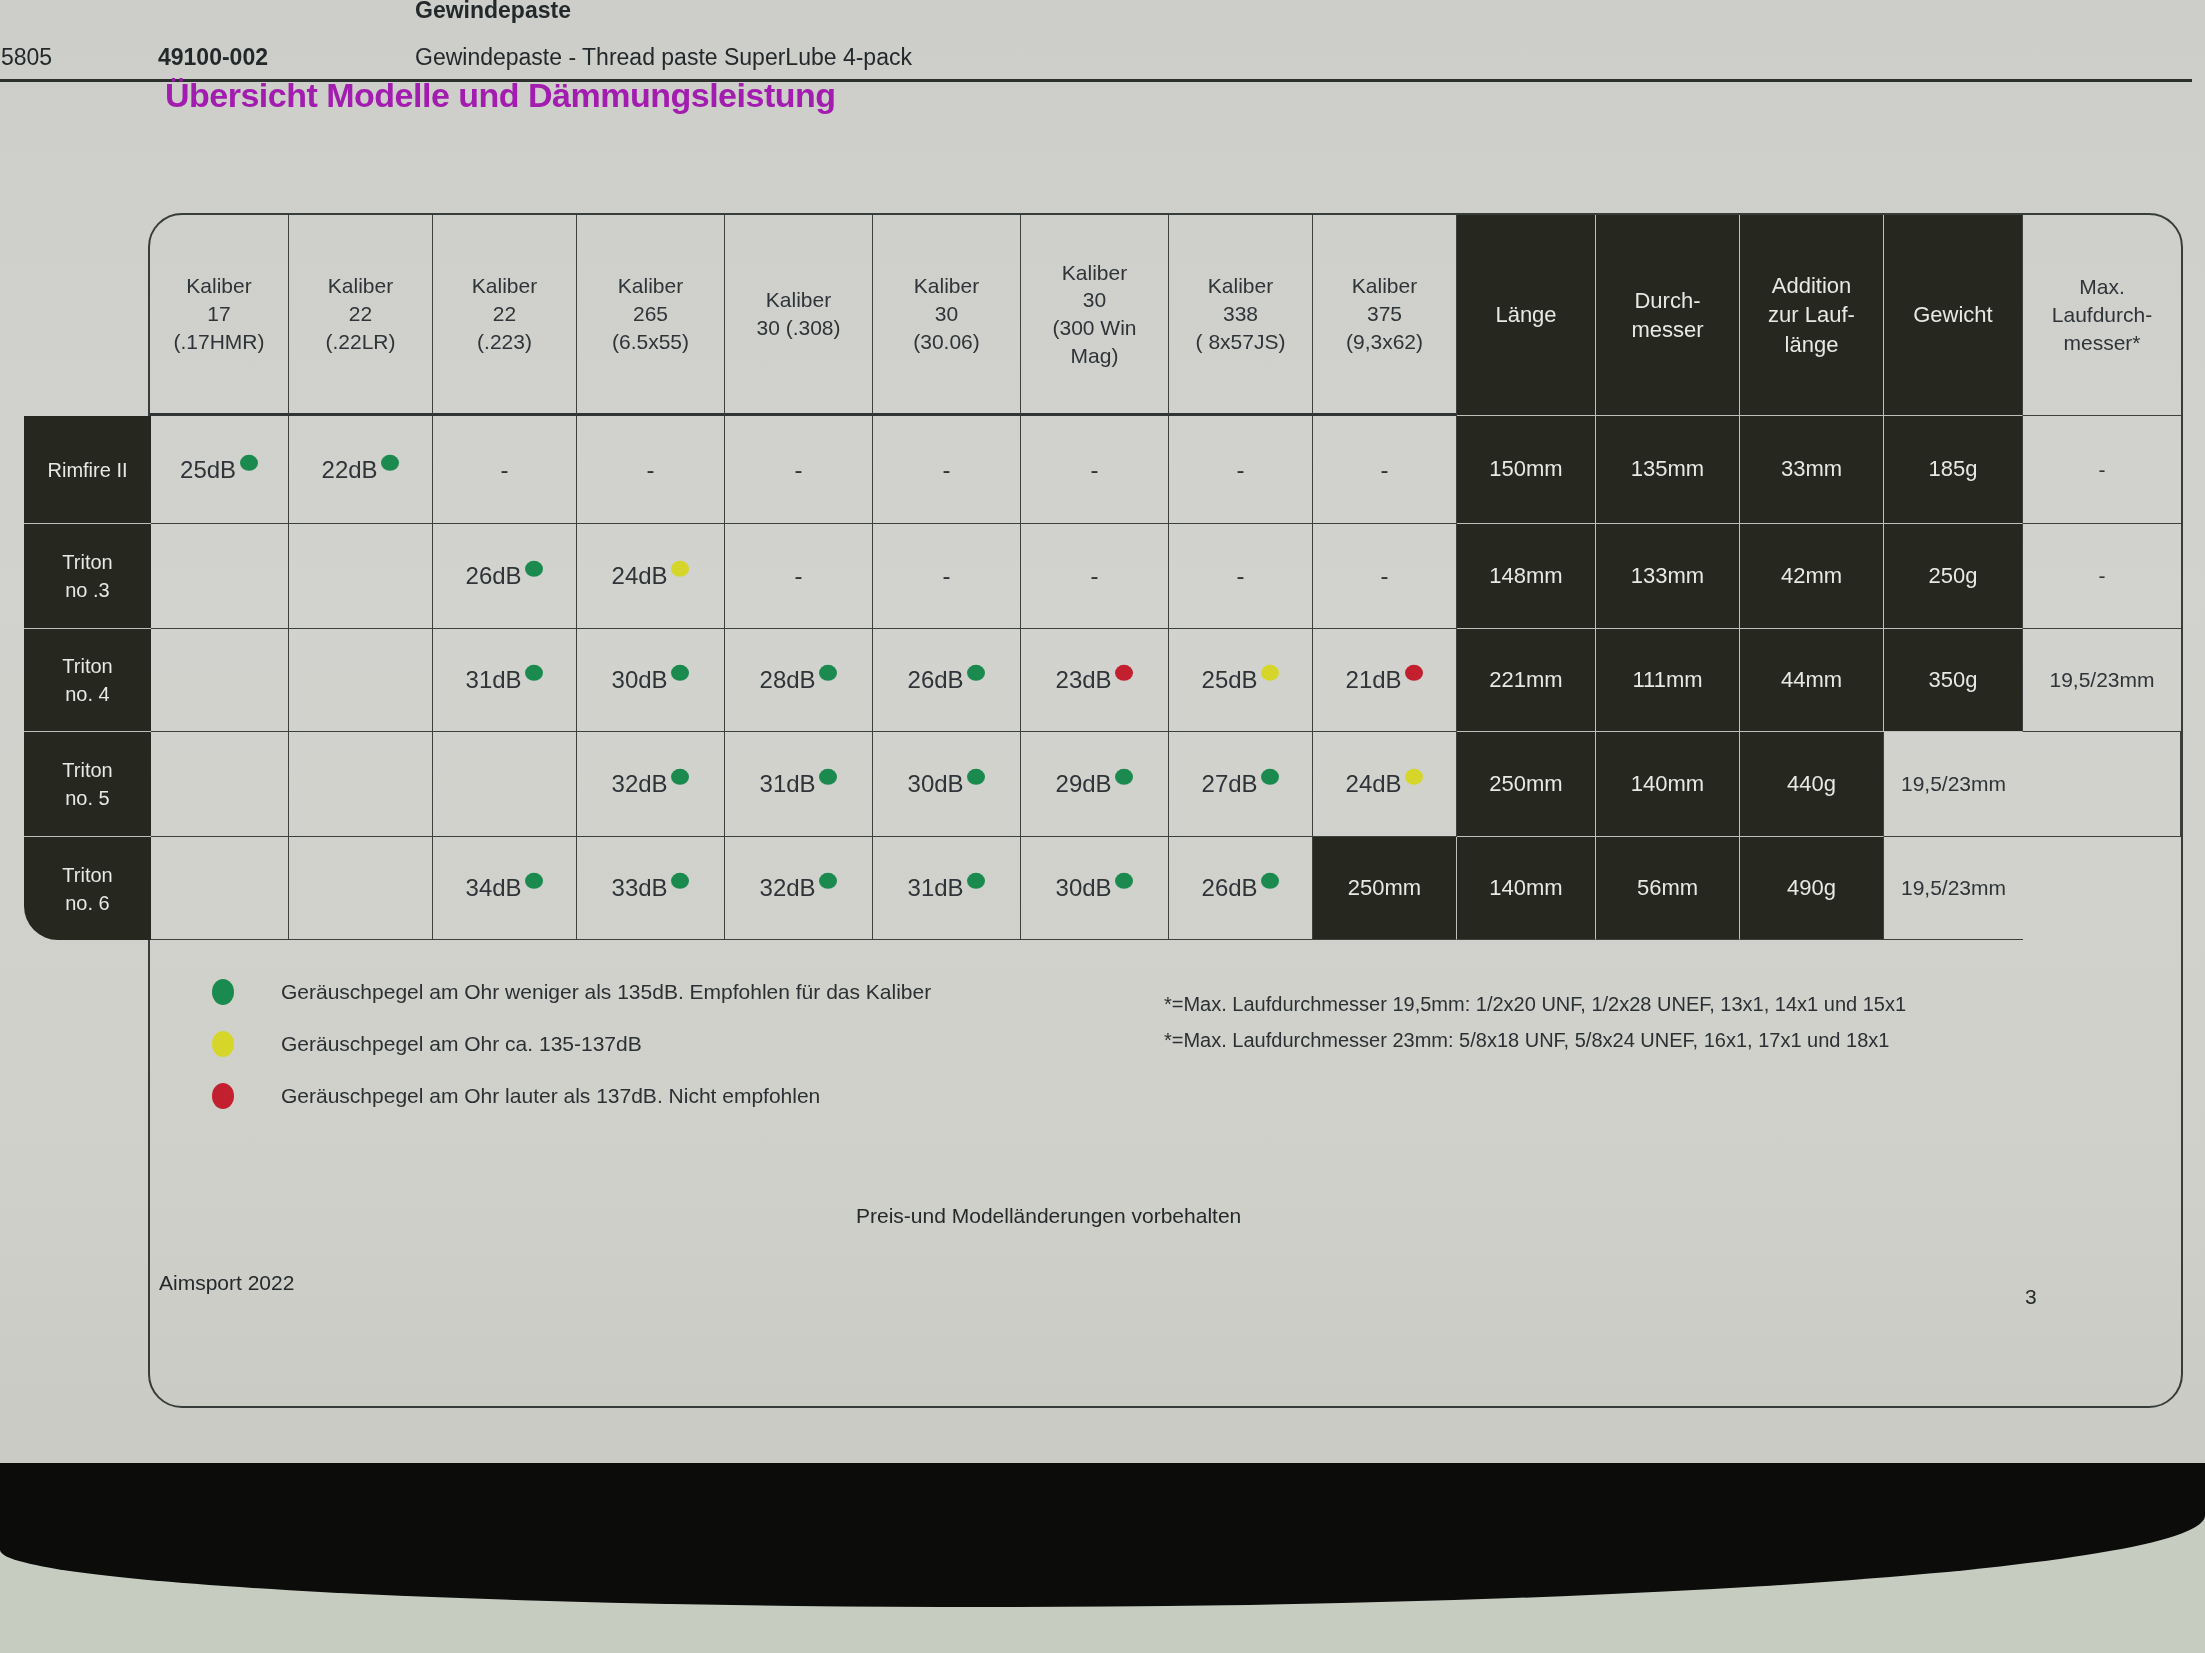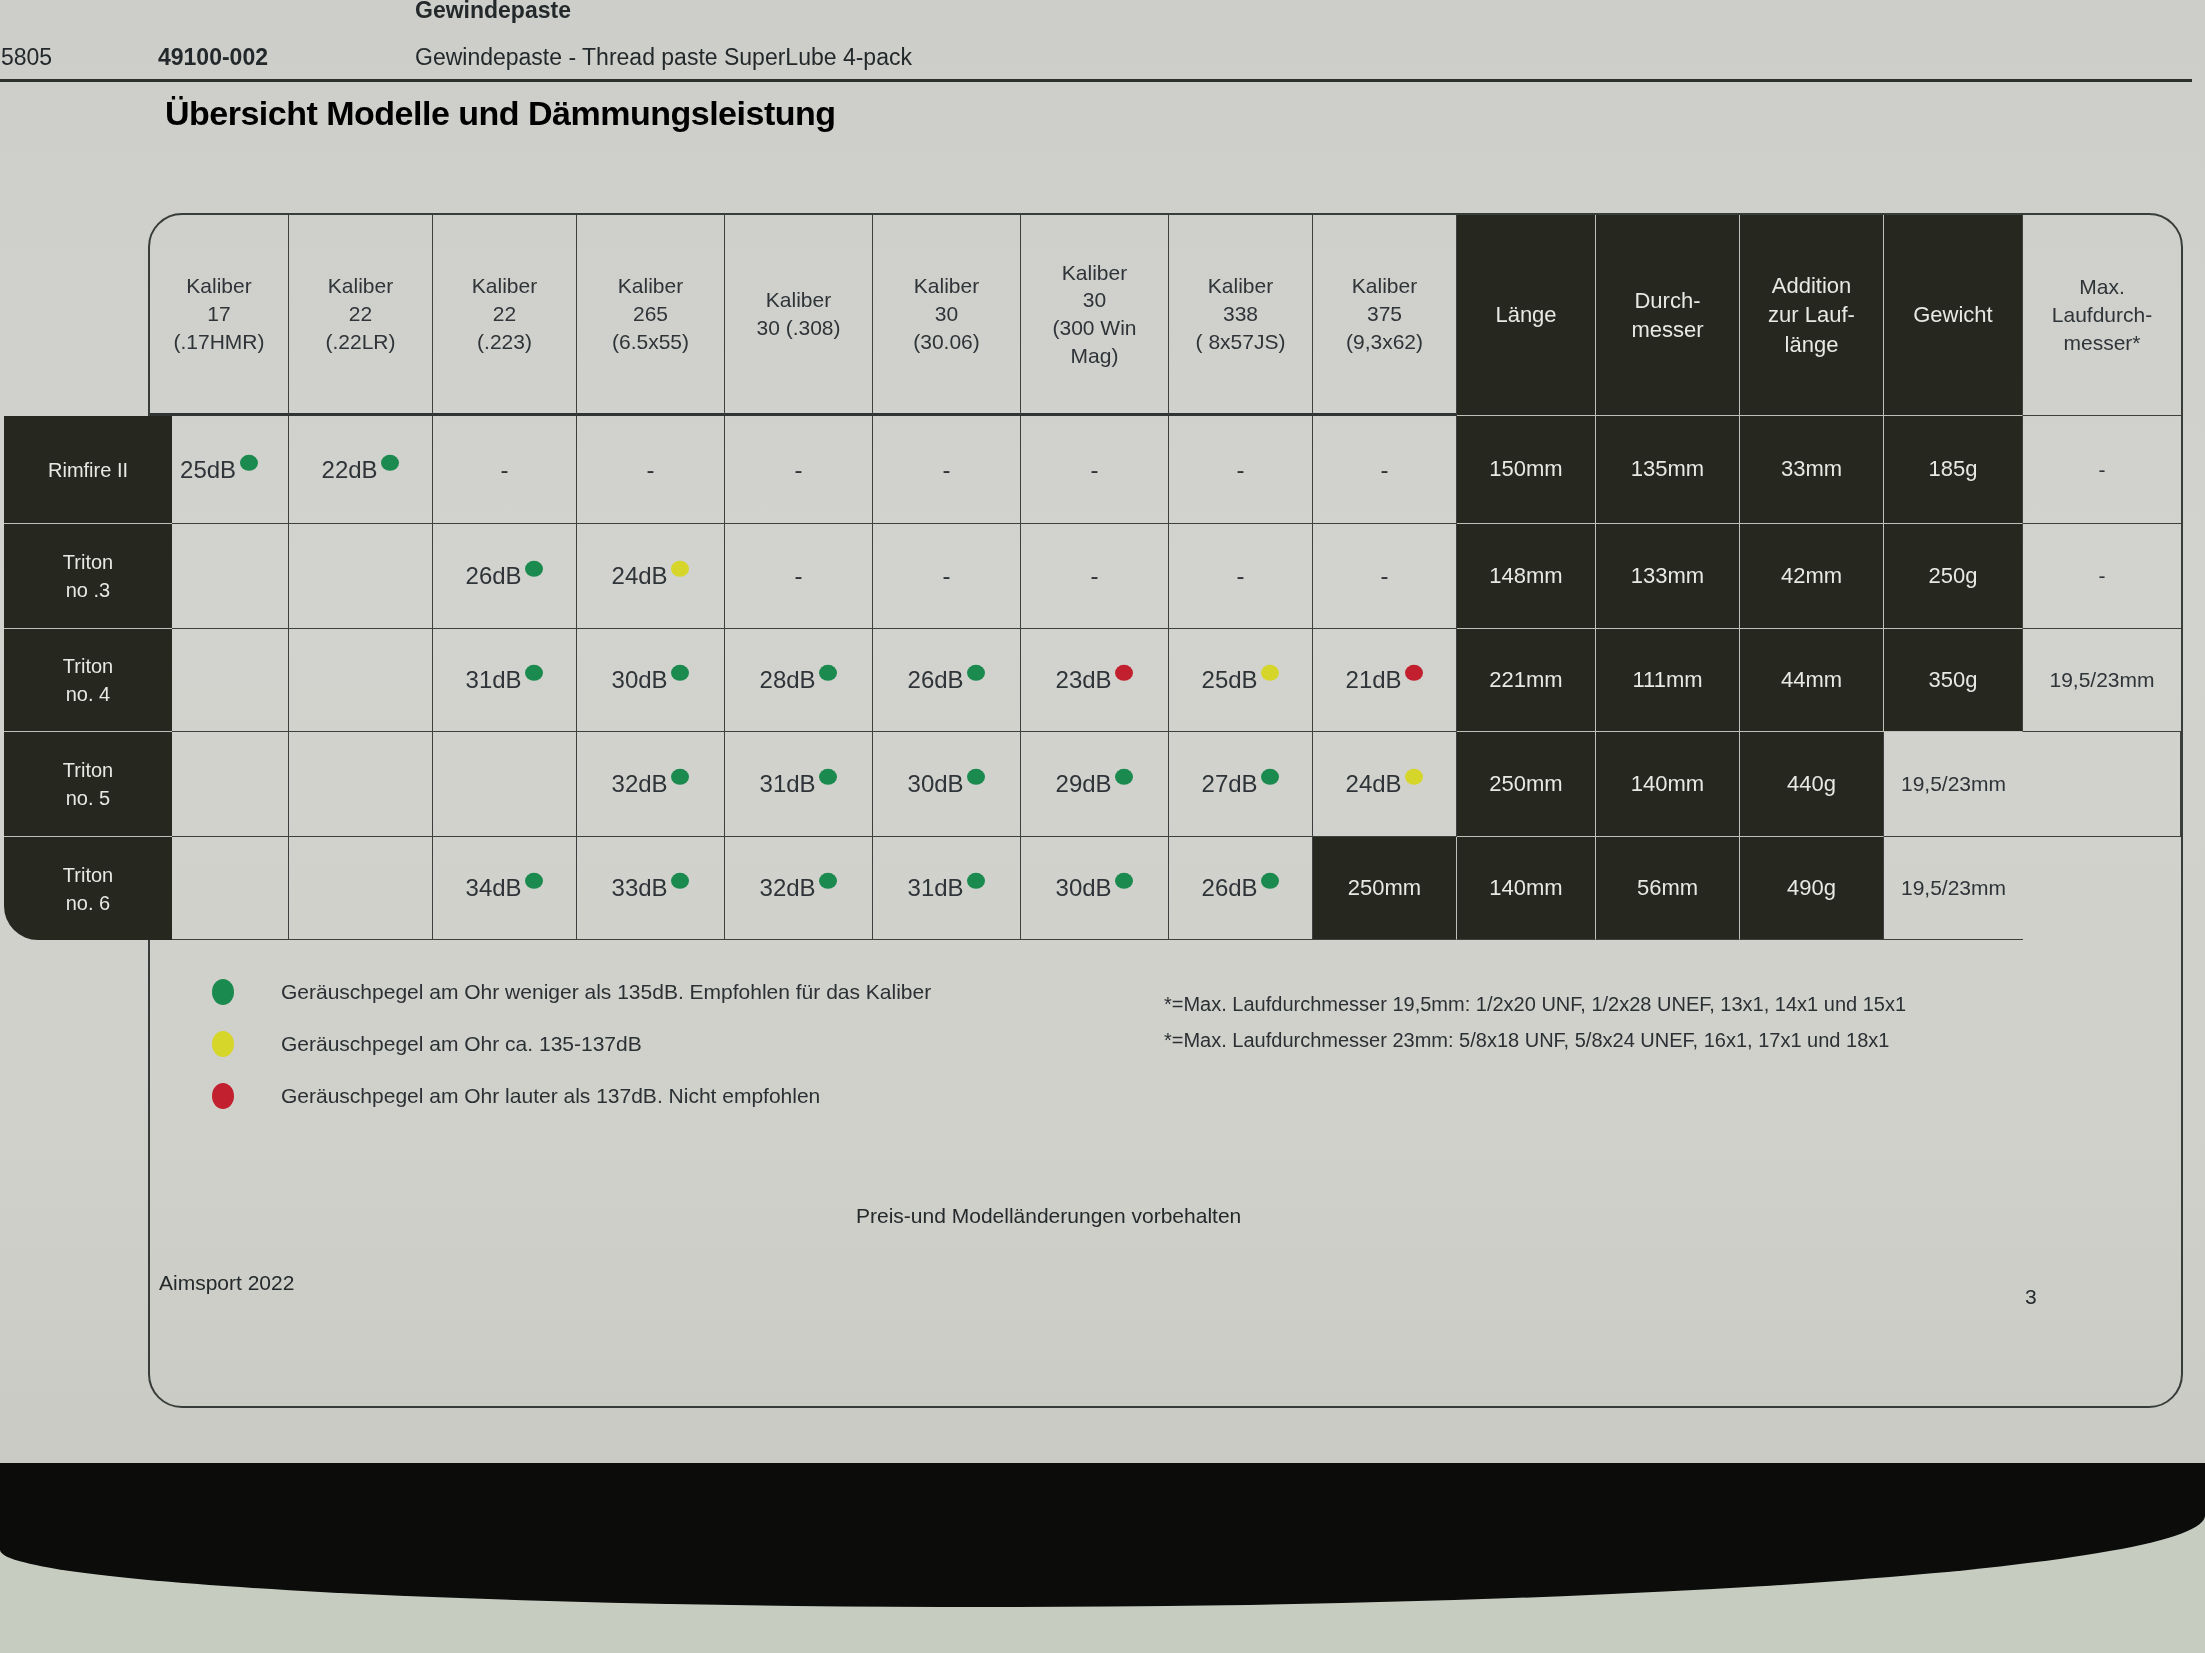--- a/index.html
+++ b/index.html
@@ -15,21 +15,21 @@
   }
   .shadow-band{
     position:absolute;left:0;top:1463px;width:2205px;height:144px;
     background:#0c0c0b;
     border-bottom-left-radius:1244px 72px;
     border-bottom-right-radius:1531px 115px;
   }
   .toprow{position:absolute;font-size:23px;color:#23282b;white-space:nowrap;}
   .b{font-weight:bold;}
   .rule{position:absolute;left:0;top:79px;width:2192px;height:3.4px;background:#2c312e;}
-  .title{position:absolute;left:165px;top:94px;font-size:34px;font-weight:bold;color:#000000;letter-spacing:-0.5px;}
+  .title{position:absolute;left:165px;top:76px;font-size:34px;font-weight:bold;color:#a21caf;letter-spacing:-0.5px;}
 
   
   .tbox{
     position:absolute;left:148px;top:213px;width:2035px;height:1195px;
     border:2.4px solid #383d3b;border-radius:34px;overflow:hidden;box-sizing:border-box;
   }
   .tgrid{
     display:grid;width:100%;height:725px;
     grid-template-columns:139px 144px 144px 148px 148px 148px 148px 144px 144px 139px 144px 144px 139px 1fr;
     grid-template-rows:201px 108px 105px 103px 105px 103px;
@@ -51,21 +51,21 @@
   .lastrow.dc{border-bottom:1.4px solid #3c4140;}
   .celldot{
     display:none;width:18px;height:16px;border-radius:50%;
     margin-left:3.8px;transform:translateY(-7.2px);
   }
   .celldot.green{display:inline-block;background:#1b8a4e;}
   .celldot.yellow{display:inline-block;background:#d6d62a;}
   .celldot.red{display:inline-block;background:#c2202e;}
 
   
-  .labcol{position:absolute;left:4px;top:416px;width:168px;}
+  .labcol{position:absolute;left:24px;top:416px;width:127px;}
   .lab{
     background:#26271f;color:#e9e9e3;display:flex;align-items:center;justify-content:center;
     text-align:center;white-space:pre-line;font-size:20px;line-height:1.4;
     border-bottom:1.4px solid #bfc0b9;box-sizing:border-box;
   }
   .lab:last-child{border-bottom:none;border-radius:0 0 0 34px;}
 
   
   .legend{position:relative;width:100%;height:257px;}
   .legend-items{

